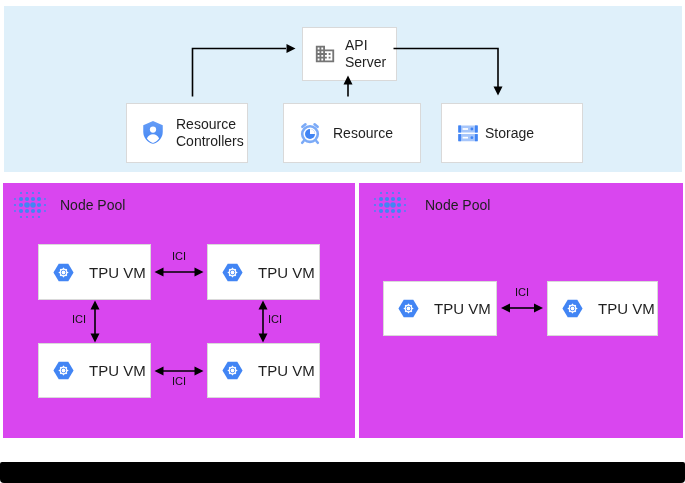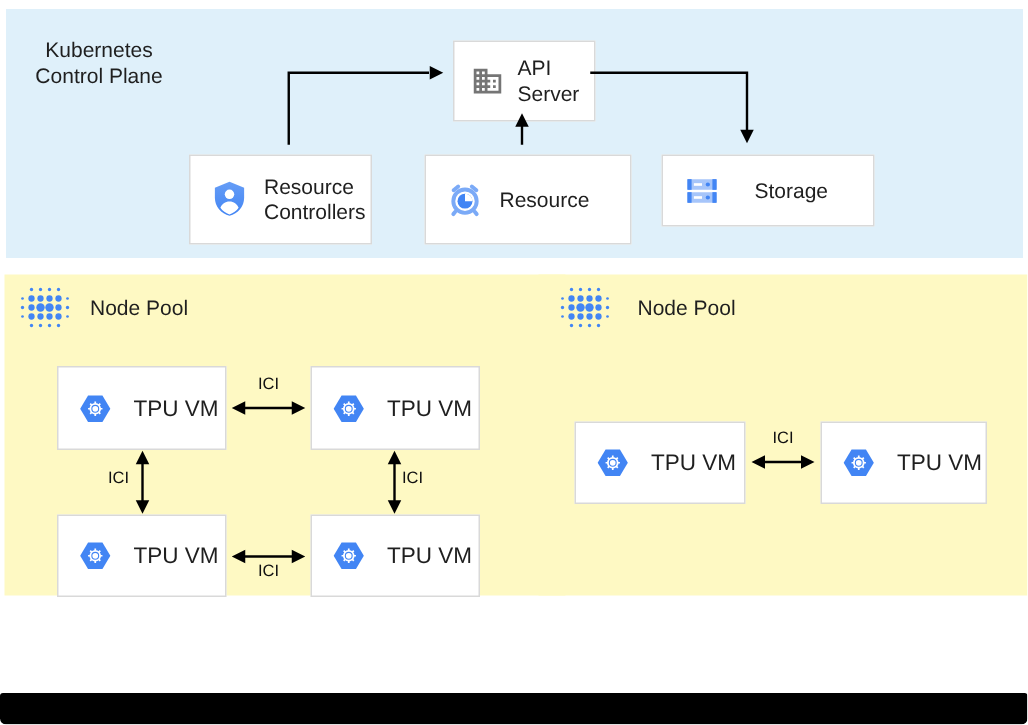--- a/index.html
+++ b/index.html
@@ -2,37 +2,37 @@
 <html><head>
 <meta charset="utf-8">
 <style>
   html,body{margin:0;padding:0;background:#ffffff;}
   .canvas{
     position:relative;width:685px;height:483px;background:#ffffff;overflow:hidden;
     font-family:"Liberation Sans",sans-serif;color:#202124;
   }
   .panel{position:absolute;}
   .panel.blue{left:4px;top:6px;width:678px;height:166px;background:#DFF0FA;}
-  .panel.yellow{background:#fef9c3;top:183px;height:214px;padding-left:22px;}
+  .panel.yellow{background:#d946ef;top:183px;height:255px;}
   .panel.pool-left{left:3px;width:352px;}
   .panel.pool-right{left:359px;width:324px;}
   .cp-title{
     position:absolute;left:12px;top:19px;width:100px;
     font-size:14px;line-height:17px;text-align:center;color:#1f1f1f;
   }
   .box{
     position:absolute;background:#ffffff;border:1px solid #d9d9d9;
     display:flex;align-items:center;box-sizing:border-box;
   }
   .box .label{font-size:14px;line-height:17px;color:#1f1f1f;}
   .box .ic{flex:0 0 auto;display:flex;align-items:center;justify-content:center;}
   .box-api{left:298px;top:21px;width:95px;height:54px;padding-left:11px;gap:9px;}
   .box-rc{left:122px;top:97px;width:122px;height:60px;padding-left:13px;gap:10px;}
   .box-sched{left:279px;top:97px;width:138px;height:60px;padding-left:13px;gap:10px;}
-  .box-storage{left:437px;top:97px;width:142px;height:48px;padding-left:13px;gap:22px;}
+  .box-storage{left:437px;top:97px;width:142px;height:60px;padding-left:13px;gap:4px;}
   .tpu-box{width:113px;height:56px;padding-left:13px;gap:14px;}
   .tpu-box .label{font-size:15px;}
   .pool-head-icon{position:absolute;}
   .pool-label{position:absolute;font-size:14px;color:#1f1f1f;}
   .ici{
     position:absolute;font-size:11px;color:#111;width:32px;
   }
   .ici.center{text-align:center;}
   .ici.right{text-align:right;width:20px;}
   .arrows{position:absolute;left:0;top:0;pointer-events:none;}
@@ -42,21 +42,20 @@
     position:absolute;left:0;top:462px;width:685px;height:21px;background:#000;
     border-radius:2px 2px 4px 4px;
   }
 </style>
 </head>
 <body>
 
 <div class="canvas">
 
   <div class="panel blue">
-    <div class="cp-title">Kubernetes Control Plane</div>
 
     <div class="box box-api">
       <span class="ic">
         <svg width="22" height="22" viewBox="0 0 24 24">
             <path fill="#757575" d="M12 7V3H2v18h20V7H12zM6 19H4v-2h2v2zm0-4H4v-2h2v2zm0-4H4V9h2v2zm0-4H4V5h2v2zm4 12H8v-2h2v2zm0-4H8v-2h2v2zm0-4H8V9h2v2zm0-4H8V5h2v2zm10 12h-8v-2h2v-2h-2v-2h2v-2h-2V9h8v10zm-2-8h-2v2h2v-2zm0 4h-2v2h2v-2z"></path>
           </svg>
       </span>
       <span class="label">API Server</span>
     </div>
 

